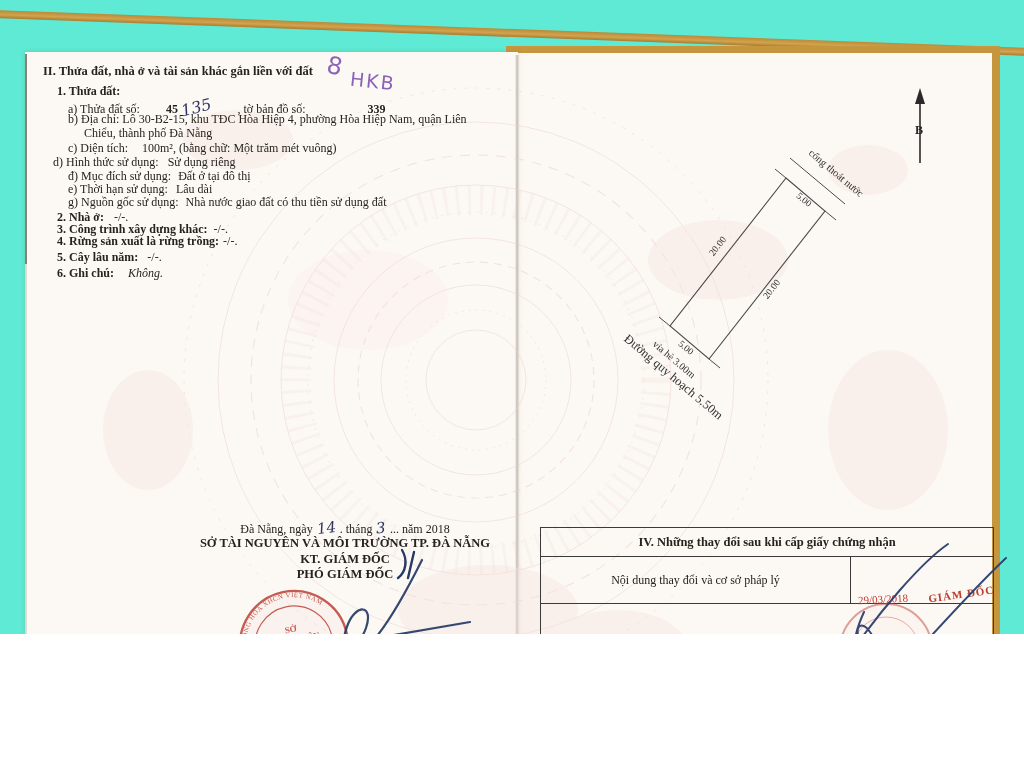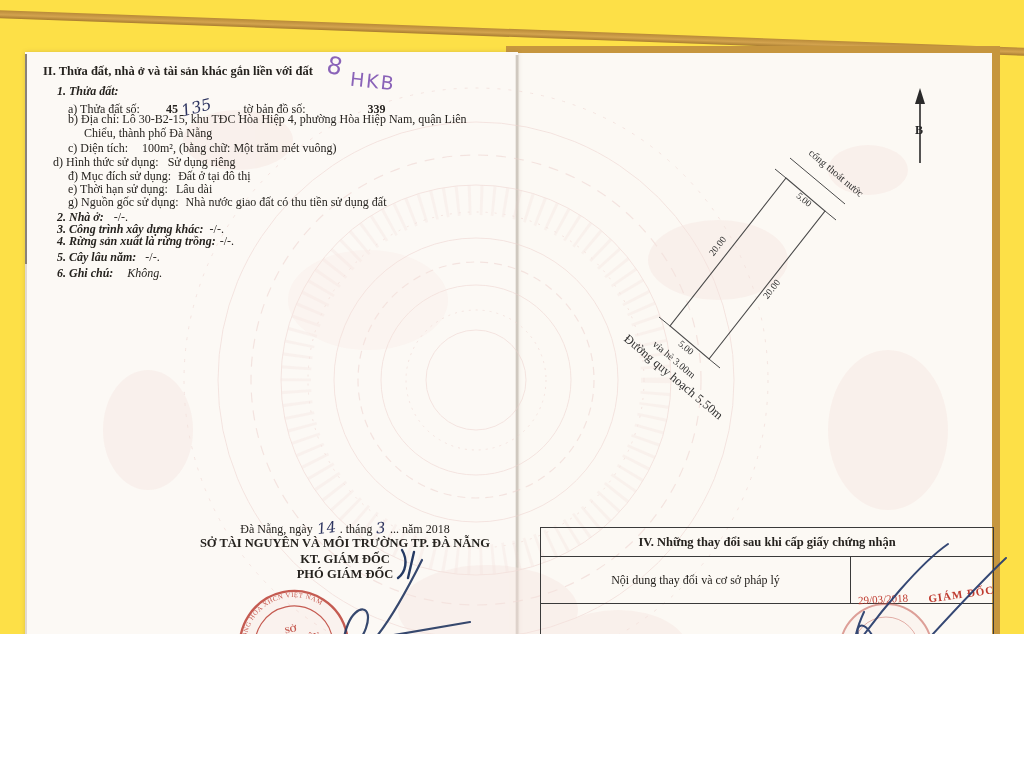--- a/index.html
+++ b/index.html
@@ -1,35 +1,35 @@
 <!DOCTYPE html>
 <html><head>
 <meta charset="utf-8">
 <style>
   html,body{margin:0;padding:0;background:#ffffff;}
   #canvas{position:relative;width:1024px;height:634px;overflow:hidden;
-          font-family:"Liberation Serif","DejaVu Serif",serif;color:#26231f;background:#fde047;}
+          font-family:"Liberation Serif","DejaVu Serif",serif;color:#26231f;background:#5eead4;}
   .abs{position:absolute;}
   
   .cover-band{position:absolute;left:-6px;top:10px;width:1048px;height:8px;
               background:linear-gradient(#b98a38,#d3a34e 55%,#a87c30);transform:rotate(2.1deg);transform-origin:left top;z-index:0;}
   .page-right{position:absolute;left:506px;top:46px;width:486px;height:688px;background:#fcf9f4;
               border-top:7px solid #c6963e;border-right:8px solid #c6963e;border-bottom:7px solid #c6963e;z-index:1;}
   .page-left{position:absolute;left:25px;top:52px;width:493px;height:693px;background:#fcf9f5;
              border-bottom:1px solid #c9bfae;box-shadow:0 0 4px rgba(120,100,70,.25);z-index:1;}
   .page-left-edge{position:absolute;left:25px;top:54px;width:2px;height:210px;background:#4a4038;opacity:.65;z-index:2;}
   .page-left-edge2{position:absolute;left:25px;top:260px;width:2px;height:380px;background:#8a7c6a;opacity:.25;z-index:2;}
   .gutter{position:absolute;left:515px;top:55px;width:4px;height:686px;
           background:linear-gradient(90deg,rgba(150,135,110,0),rgba(120,105,85,.45),rgba(150,135,110,0));z-index:2;}
   .pattern{position:absolute;left:28px;top:50px;z-index:2;pointer-events:none;}
   .z3{z-index:3;}
   .z4{z-index:4;}
   
   .b{font-weight:700;}
-  .bi{font-weight:700;font-style:italic;}
+  .bi{font-weight:700;}
   .line{position:absolute;font-size:12px;white-space:nowrap;z-index:3;}
   .sec-title{font-size:12.5px;font-weight:700;}
   .hand-purple{color:#8a63b8;font-family:"DejaVu Sans","Liberation Sans",sans-serif;z-index:3;position:absolute;}
   .hand-ink{color:#2e3560;font-style:italic;font-family:"DejaVu Serif",serif;}
   .red{color:#bf3b2f;}
   
   .tbl{position:absolute;left:540px;top:507px;width:452px;height:220px;border:1px solid #3a3a3a;z-index:3;background:transparent;margin-top:20px;}
   .tbl .row1{height:28px;border-bottom:1px solid #3a3a3a;display:flex;align-items:center;justify-content:center;font-weight:700;font-size:12.5px;}
   .tbl .row2{height:46px;border-bottom:1px solid #3a3a3a;display:flex;}
   .tbl .row3{height:144px;display:flex;}

